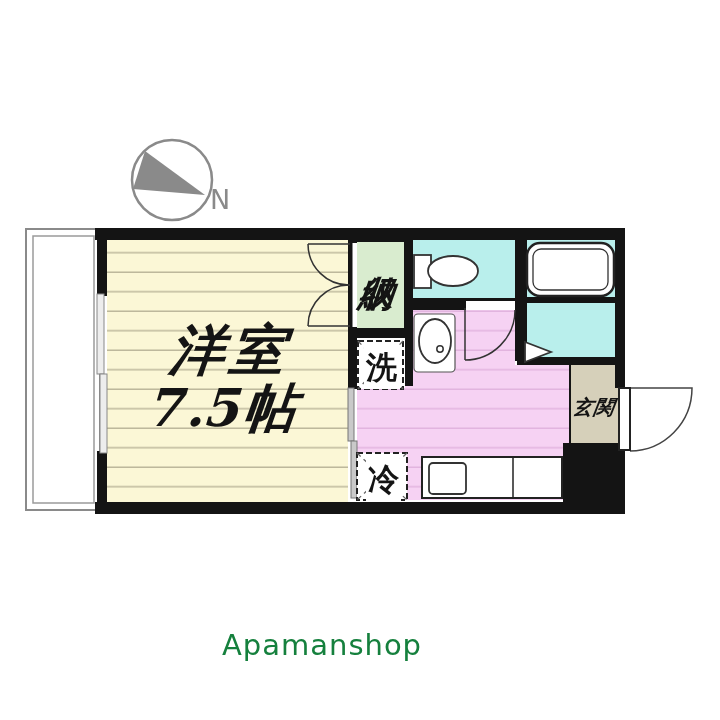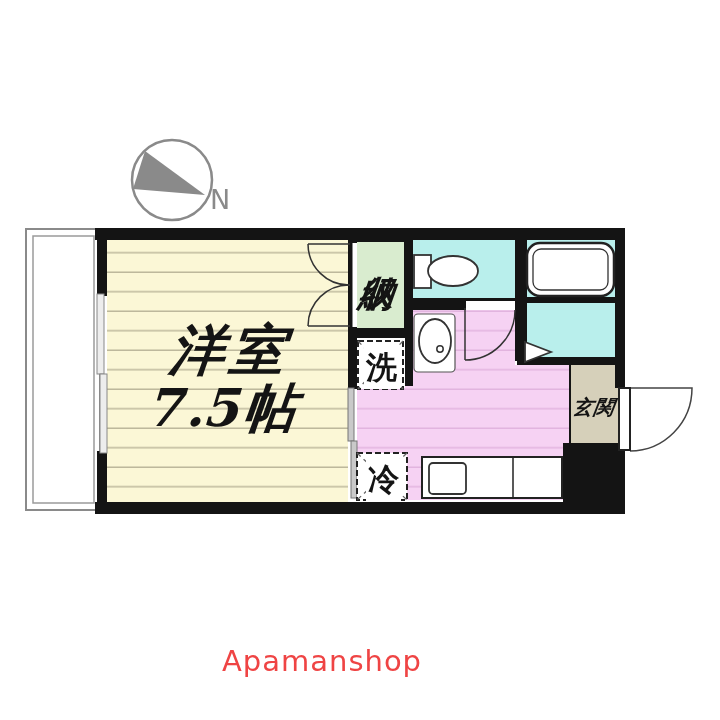--- a/index.html
+++ b/index.html
@@ -13,22 +13,22 @@
   #main-room-name{display:block;font-size:55px;line-height:60px;letter-spacing:5px;}
   #main-room-size{display:block;font-size:52px;line-height:56px;letter-spacing:1px;}
   #closet-label{left:361px;top:247px;font-size:35px;line-height:40px;letter-spacing:2px;
        writing-mode:vertical-rl;text-orientation:upright;font-style:italic;transform:skewX(-6deg);}
   #washer-label{left:364px;top:347px;font-size:31px;background:#ffffff;padding:0 2px;}
   #fridge-label{left:366px;top:459px;font-size:31px;background:#ffffff;padding:0 2px;}
   #entrance-label{left:573px;top:394px;font-size:20px;letter-spacing:1px;
        font-style:italic;transform:skewX(-8deg);}
   #compass-n{left:210px;top:184px;font-size:27px;color:#8a8a8a;
        font-family:"DejaVu Sans","Liberation Sans",sans-serif;font-weight:normal;}
-  #brand-label{left:0;top:644px;width:644px;text-align:center;font-size:29px;
-       color:#ef4444;letter-spacing:1px;font-family:"DejaVu Sans","Liberation Sans",sans-serif;
+  #brand-label{left:0;top:628px;width:644px;text-align:center;font-size:29px;
+       color:#15803d;letter-spacing:1px;font-family:"DejaVu Sans","Liberation Sans",sans-serif;
        font-weight:normal;}
 </style>
 </head>
 <body>
 
 <div id="stage">
 
   <svg id="plan-svg" width="720" height="720" viewBox="0 0 720 720">
     <defs>
       <pattern id="creamFloor" width="20" height="19.5" patternUnits="userSpaceOnUse">

